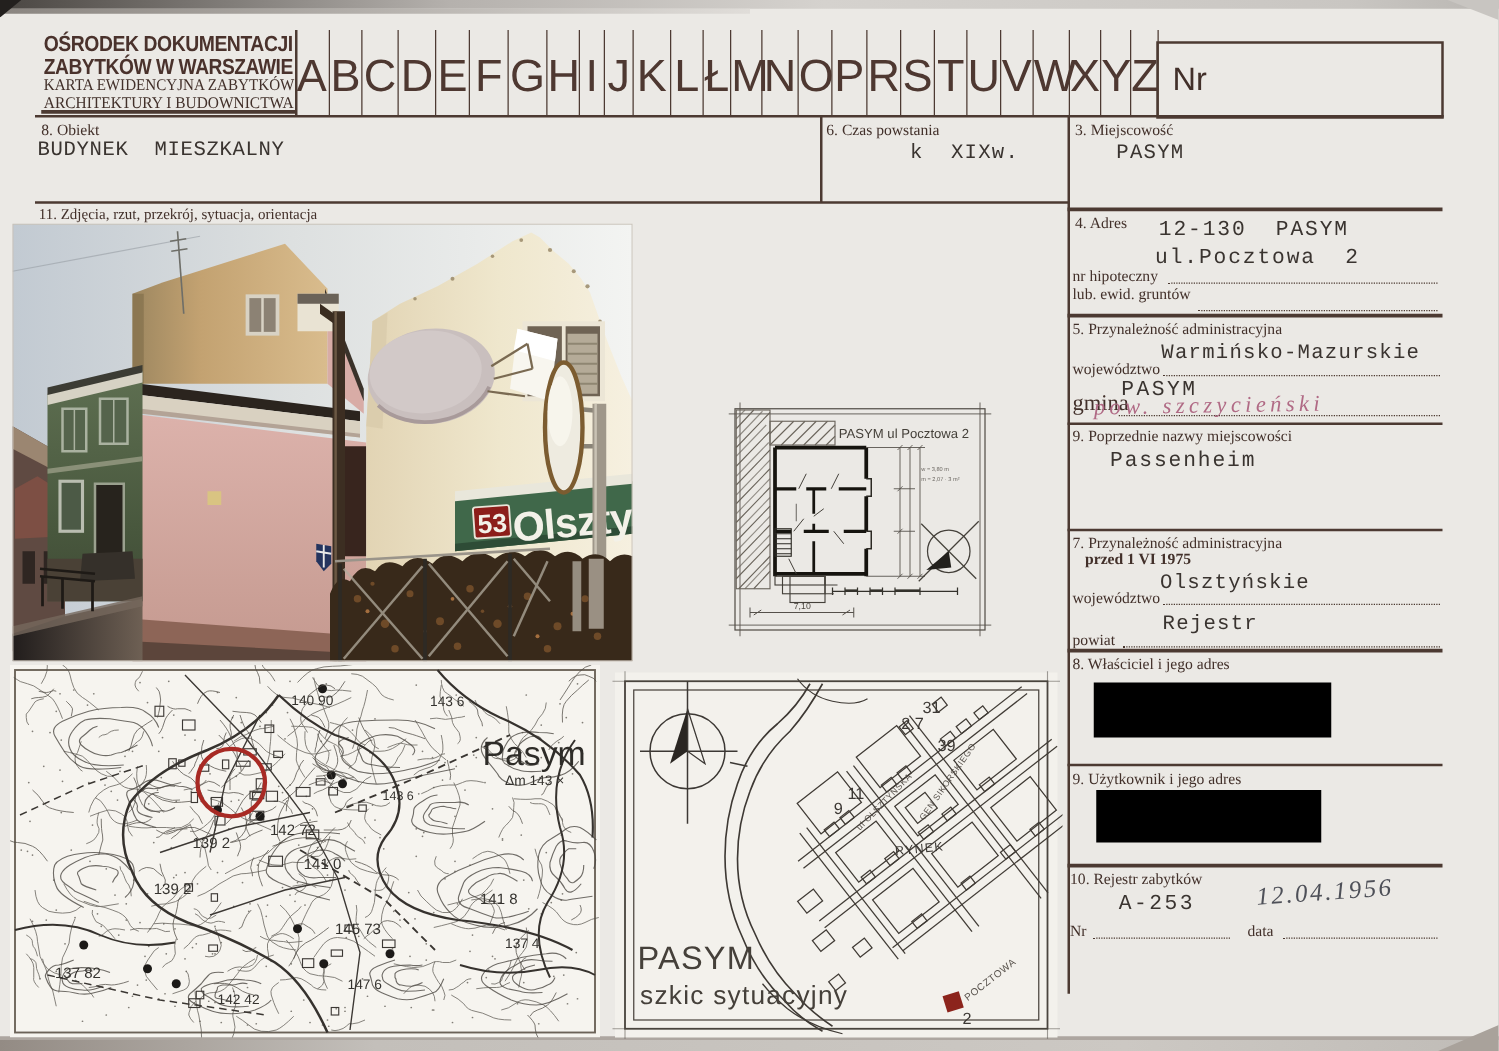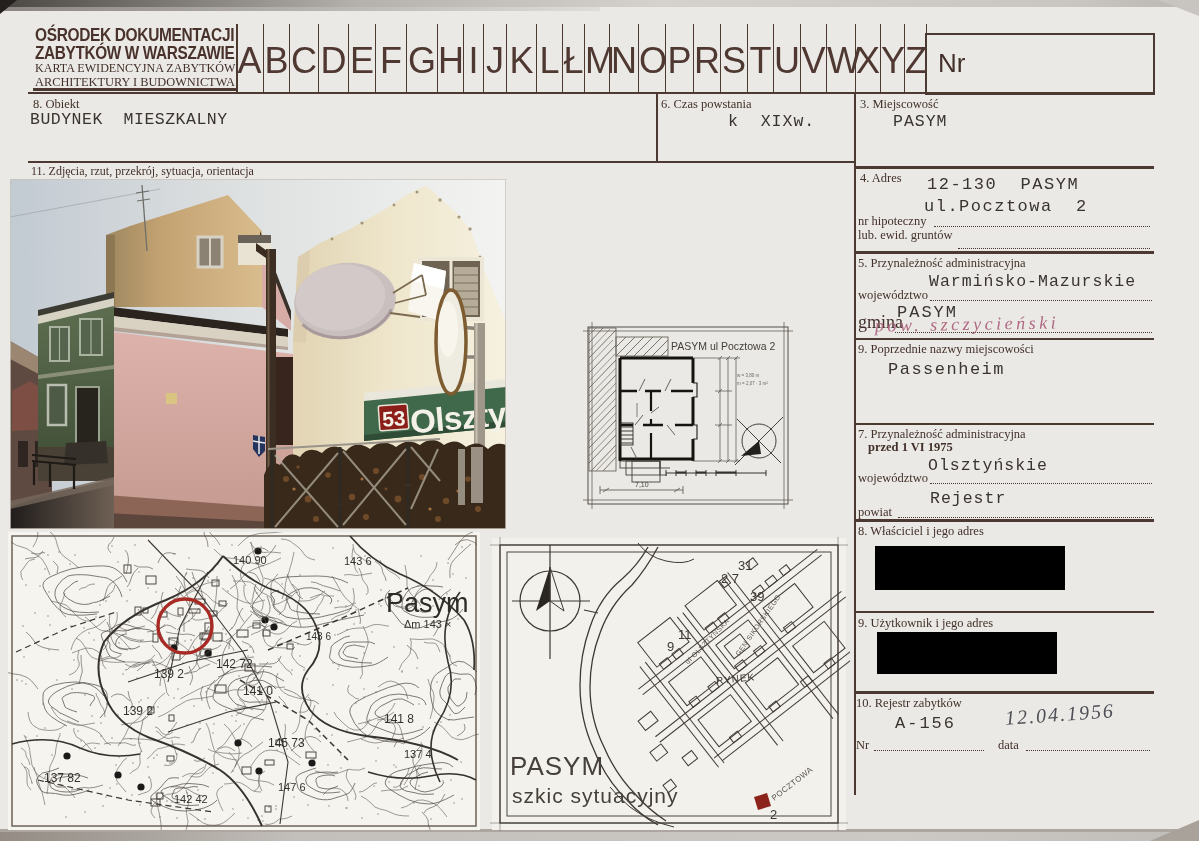--- a/index.html
+++ b/index.html
@@ -146,21 +146,21 @@
 <div class="hl" style="left:854px;top:611px;width:300px;"></div>
 
 <div class="serif" style="left:858px;top:616px;font-size:12.5px;">9. Użytkownik i jego adres</div>
 
 <div class="abs" style="left:877px;top:632px;width:180px;height:42px;background:#000;"></div>
 
 <div class="hl" style="left:854px;top:691px;width:300px;height:2.5px;"></div>
 
 <div class="serif" style="left:856px;top:696px;font-size:12.5px;">10. Rejestr zabytków</div>
 
-<div class="mono" style="left:895px;top:714px;font-size:17px;letter-spacing:2px;">A-156</div>
+<div class="mono" style="left:895px;top:714px;font-size:17px;letter-spacing:2px;">A-253</div>
 
 <div class="abs" style="left:1005px;top:703px;font-size:20px;color:#4e5058;font-style:italic;letter-spacing:2px;transform:rotate(-4deg);font-family:'Liberation Serif',serif;">12.04.1956</div>
 
 <div class="serif" style="left:856px;top:738px;font-size:12.5px;">Nr</div>
 <div class="dot" style="left:874px;top:749px;width:110px;"></div>
 <div class="serif" style="left:998px;top:738px;font-size:12.5px;">data</div>
 <div class="dot" style="left:1026px;top:749px;width:124px;"></div>
 
 <div class="abs" id="photo-slot" style="left:10px;top:179px;width:496px;height:350px;">
 <svg width="496" height="350" viewBox="0 0 496 350">

